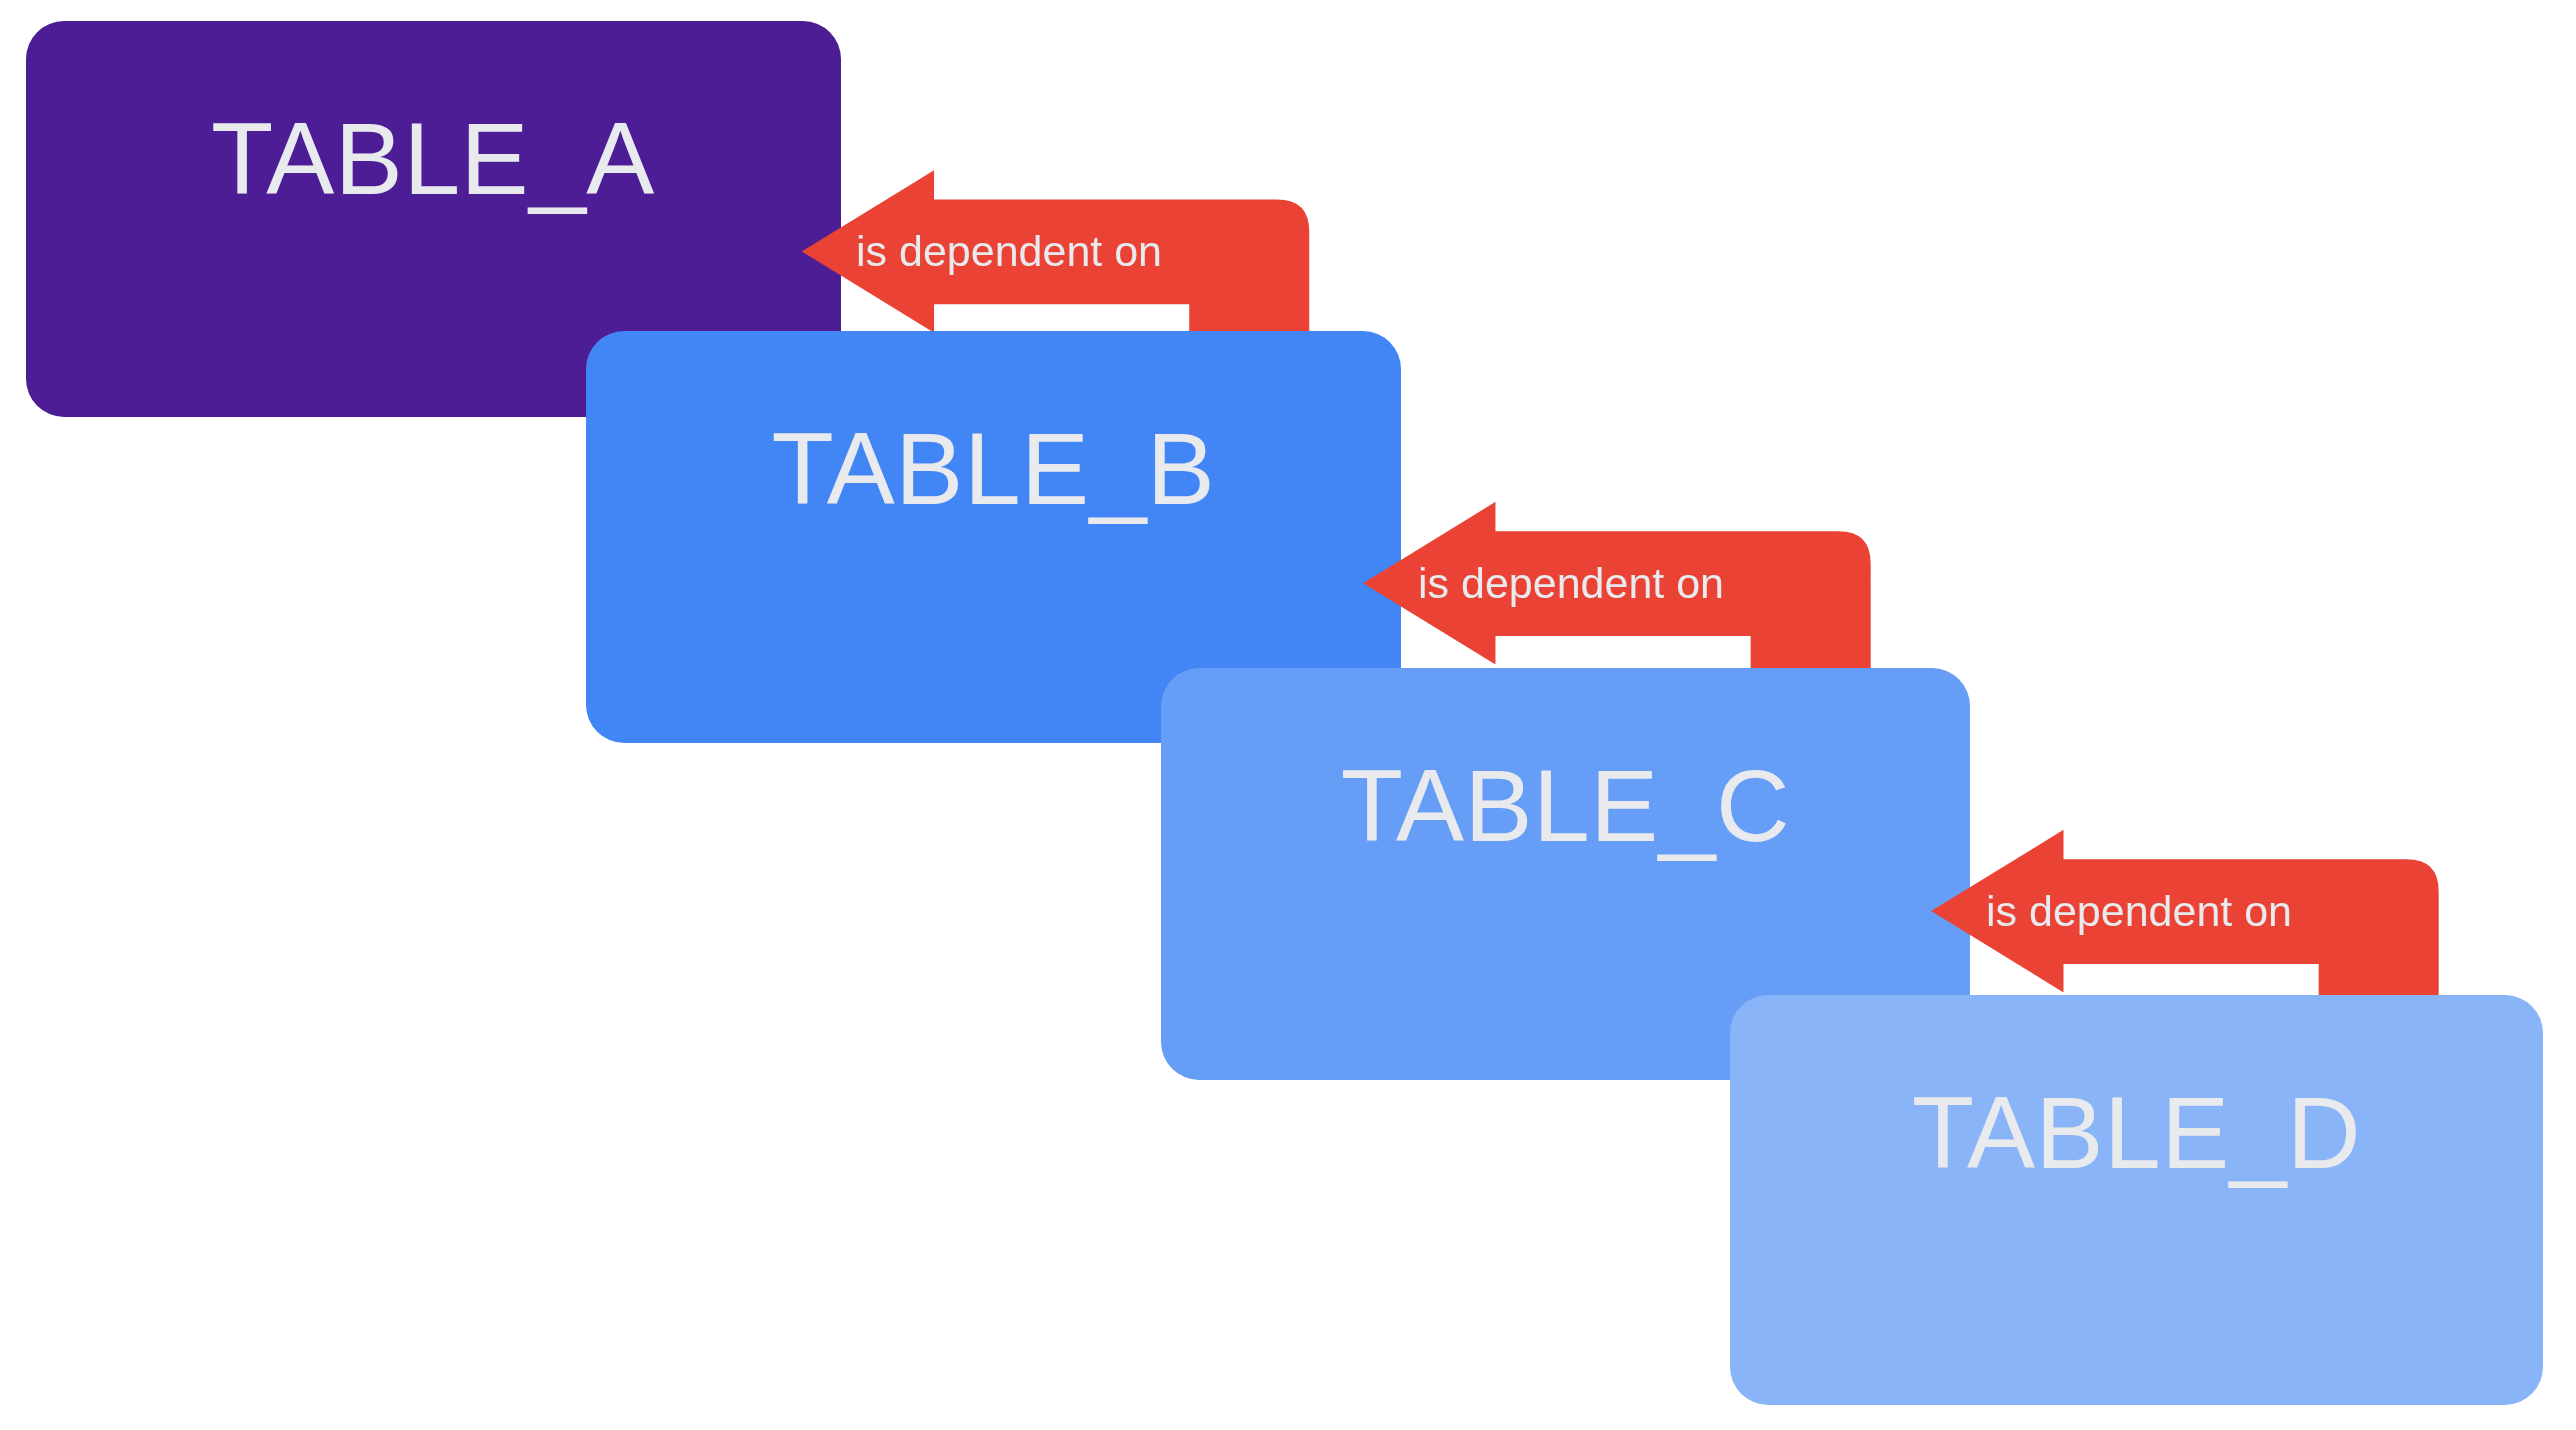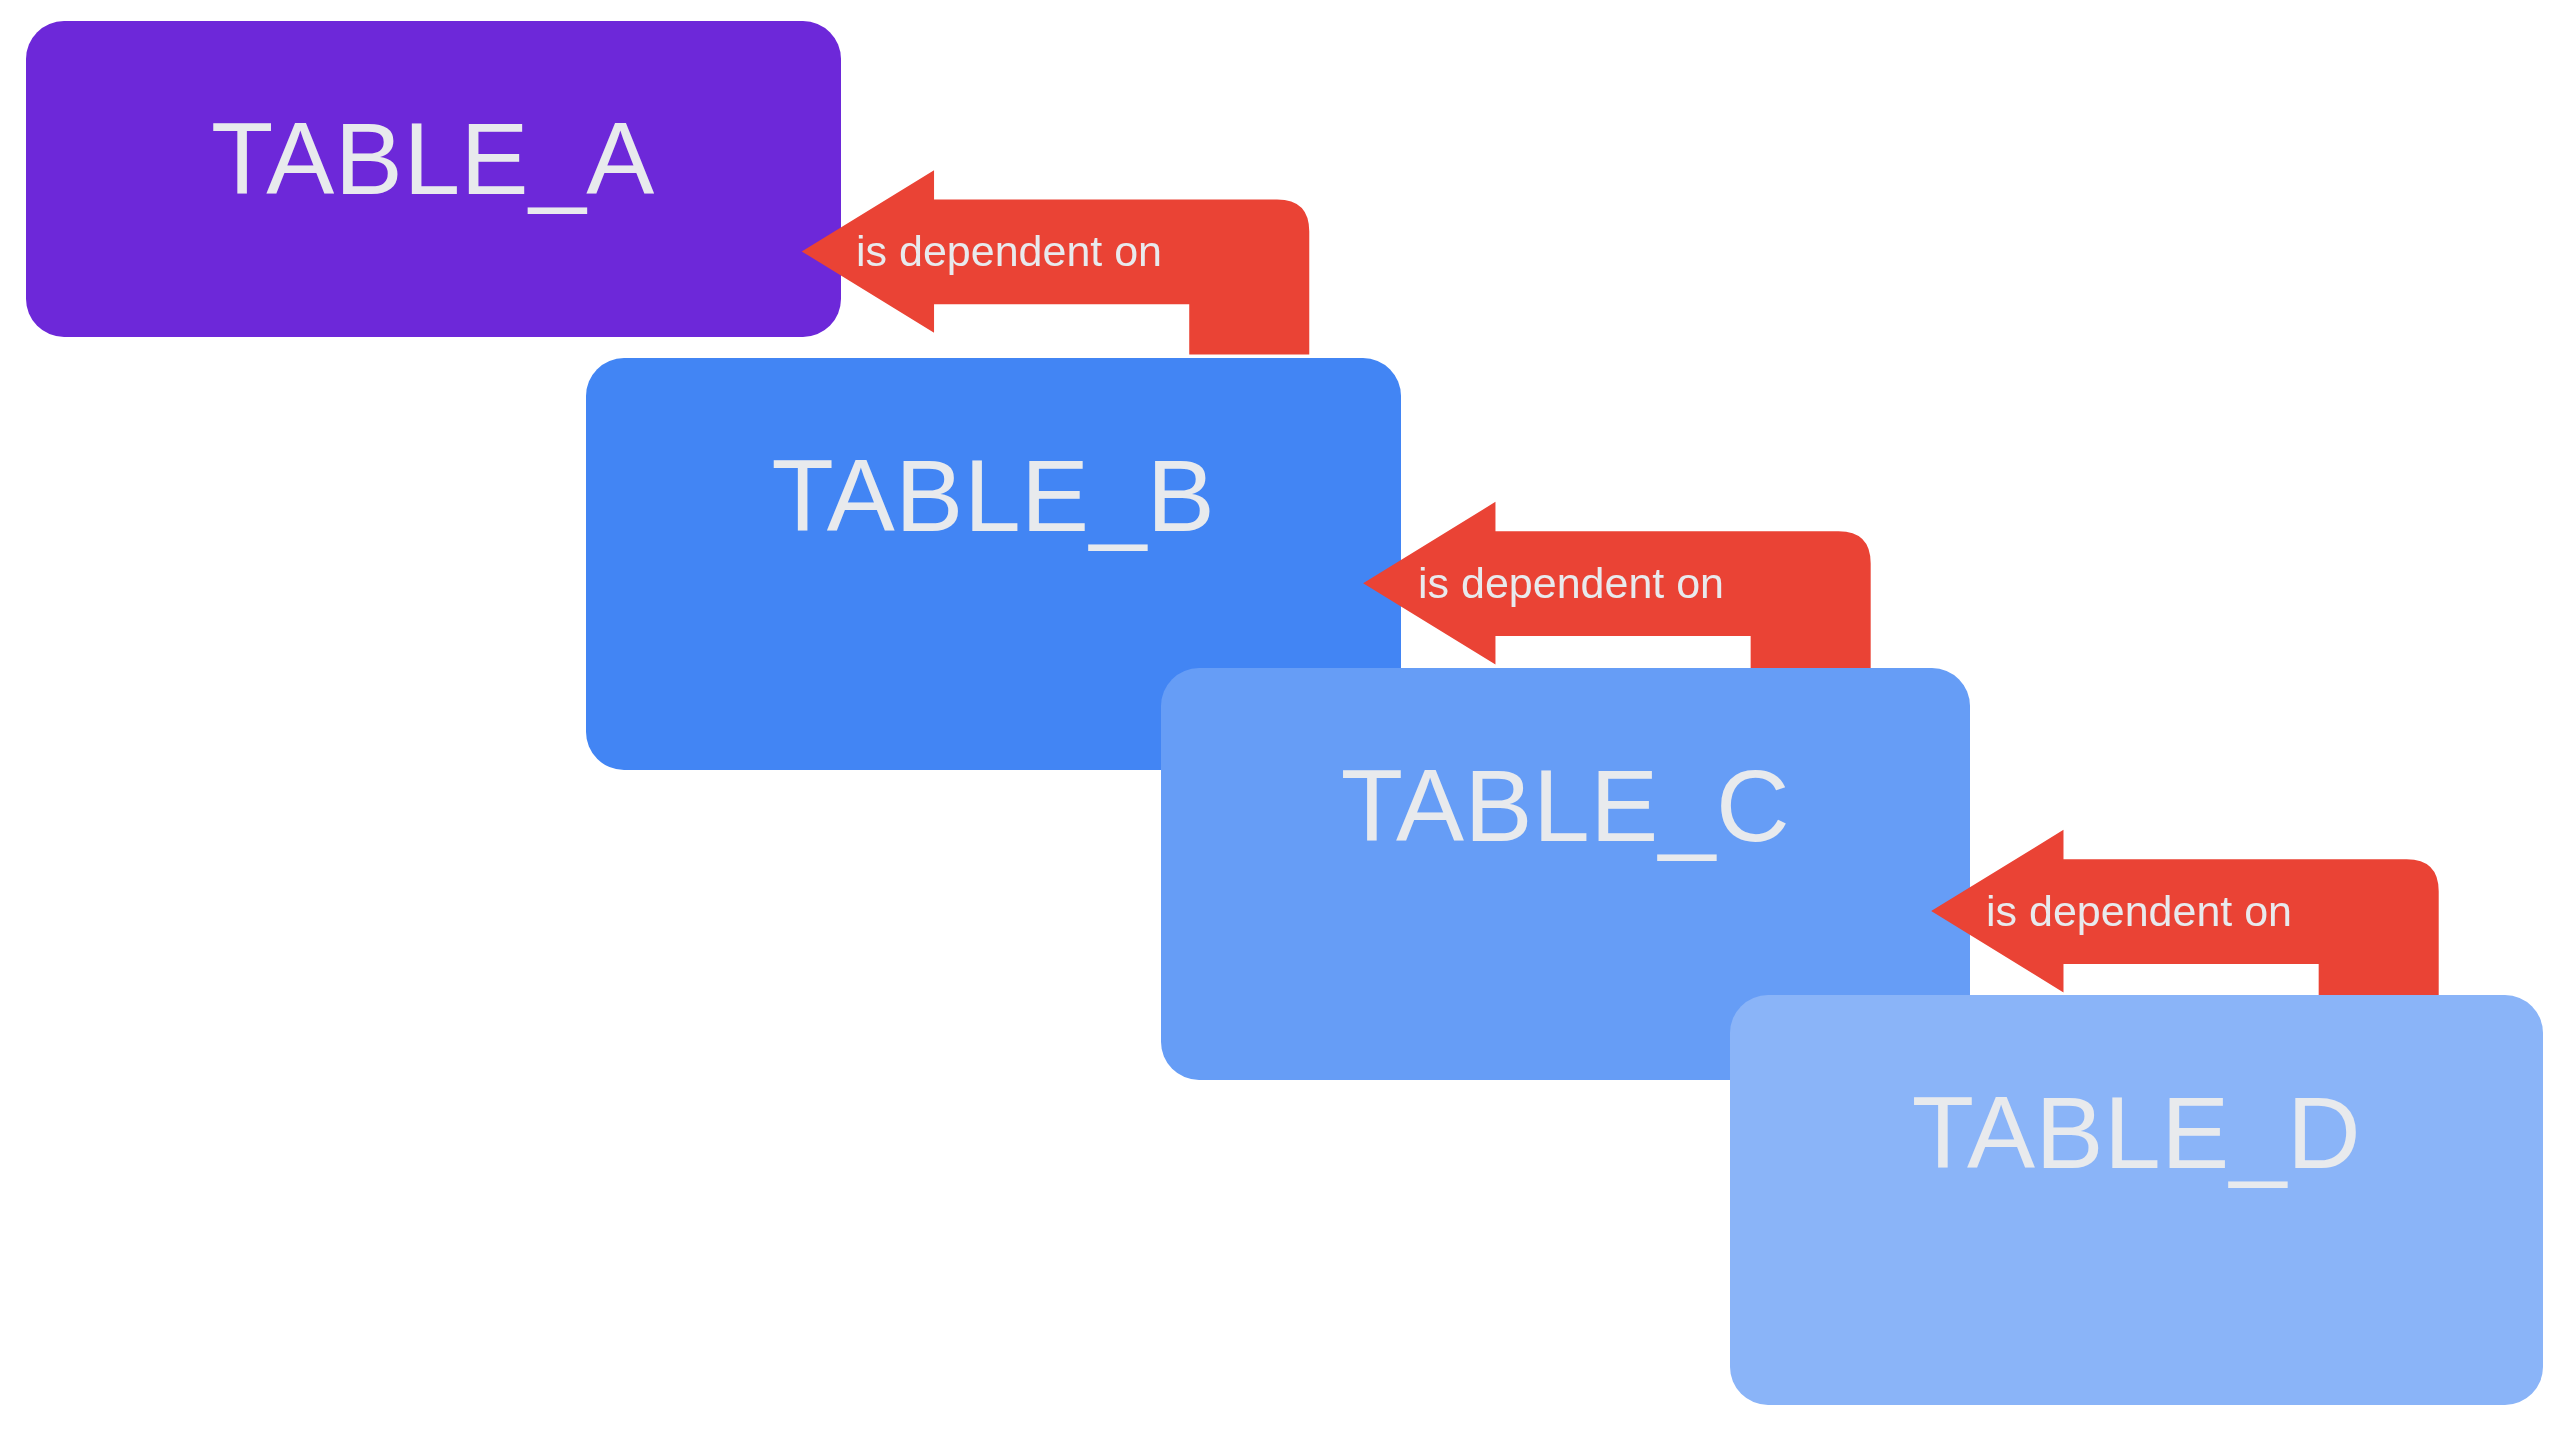--- a/index.html
+++ b/index.html
@@ -56,30 +56,30 @@
   }
   svg.edge-svg path {
     pointer-events: auto;
   }
 </style>
 </head>
 <body>
 
 <div id="canvas" style="background: rgb(255, 255, 255);">
 
-  <div class="node" id="node-0" style="left: 25.5px; top: 21px; width: 815px; height: 316px; background: #6d28d9;">
+  <div class="node" id="node-0" style="left: 25.5px; top: 21px; width: 815px; height: 396px; background: #4c1d95;">
     <div class="node-label" style="top: 87px; font-size: 102px; color: rgb(232, 234, 237);">TABLE_A</div>
   </div>
 
   <svg class="edge-svg" id="edge-svg-0" width="2576" height="1430" viewBox="0 0 2725 1513">
     <path id="edge-path-0" d="M 848 266 L 988 180 L 988 211 L 1351 211 Q 1385 211 1385 245 L 1385 375 L 1258 375 L 1258 322 L 988 322 L 988 352 Z" fill="#ea4335"></path>
   </svg>
   <div class="edge-label" id="edge-label-0" style="left: 856px; top: 230px; font-size: 43px; color: rgb(232, 234, 237);">is dependent on</div>
 
-  <div class="node" id="node-1" style="left: 586px; top: 358px; width: 815px; height: 412px; background: rgb(66, 133, 244);">
+  <div class="node" id="node-1" style="left: 586px; top: 331px; width: 815px; height: 412px; background: rgb(66, 133, 244);">
     <div class="node-label" style="top: 87px; font-size: 102px; color: rgb(232, 234, 237);">TABLE_B</div>
   </div>
 
   <svg class="edge-svg" id="edge-svg-1" width="2576" height="1430" viewBox="0 0 2725 1513">
     <path id="edge-path-1" d="M 1442 617 L 1582 531 L 1582 562 L 1945 562 Q 1979 562 1979 596 L 1979 722 L 1852 722 L 1852 673 L 1582 673 L 1582 703 Z" fill="#ea4335"></path>
   </svg>
   <div class="edge-label" id="edge-label-1" style="left: 1418px; top: 562px; font-size: 43px; color: rgb(232, 234, 237);">is dependent on</div>
 
   <div class="node" id="node-2" style="left: 1161px; top: 668px; width: 809px; height: 412px; background: rgb(102, 157, 246);">
     <div class="node-label" style="top: 87px; font-size: 102px; color: rgb(232, 234, 237);">TABLE_C</div>

